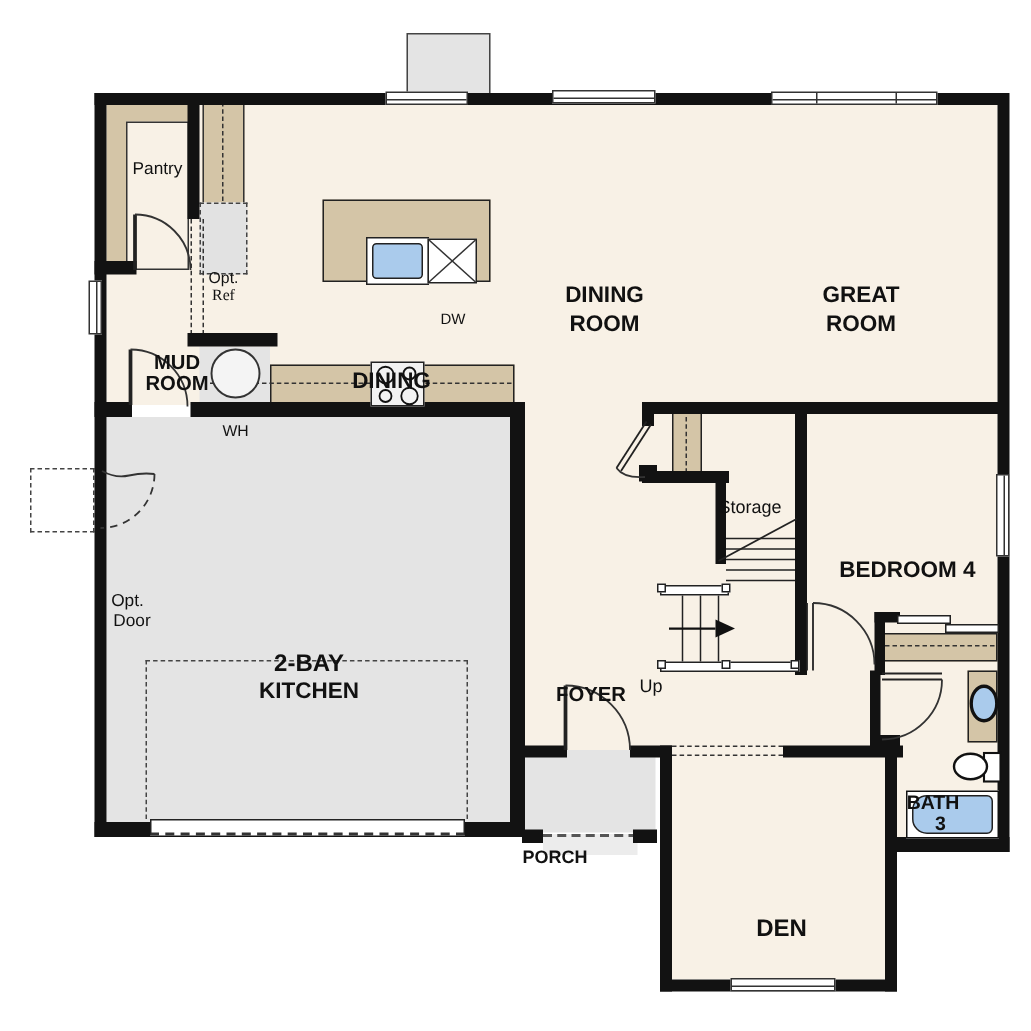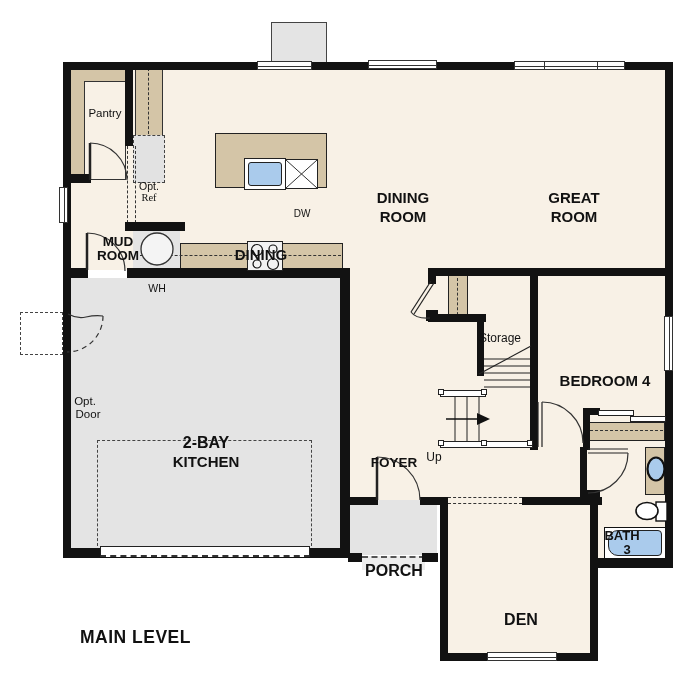--- a/index.html
+++ b/index.html
@@ -189,19 +189,18 @@
   <span class="lbl" style="left:157px;top:249px;font-size:10.5px;">WH</span>
   <span class="lbl" style="left:302px;top:175px;font-size:10px;">DW</span>
   <span class="lbl" style="left:500px;top:299px;font-size:12px;">Storage</span>
   <span class="lbl b" style="left:605px;top:341px;font-size:15px;">BEDROOM 4</span>
   <span class="lbl b" style="left:206px;top:404px;font-size:16px;">2-BAY</span>
   <span class="lbl b" style="left:206px;top:422px;font-size:15px;">KITCHEN</span>
   <span class="lbl" style="left:85px;top:363px;font-size:11.5px;">Opt.</span>
   <span class="lbl" style="left:88px;top:376px;font-size:11.5px;">Door</span>
   <span class="lbl b" style="left:394px;top:424px;font-size:13.5px;">FOYER</span>
   <span class="lbl" style="left:434px;top:418px;font-size:12px;">Up</span>
-  <span class="lbl b" style="left:394px;top:532px;font-size:16px;">PORCH</span>
+  <span class="lbl b" style="left:370px;top:532px;font-size:12px;">PORCH</span>
   <span class="lbl b" style="left:521px;top:581px;font-size:16px;">DEN</span>
   <span class="lbl b" style="left:622px;top:496px;font-size:13px;">BATH</span>
   <span class="lbl b" style="left:627px;top:510px;font-size:13px;">3</span>
-  <span class="lbl b" style="left:80px;top:599px;transform:translate(0,-50%);font-size:17.5px;letter-spacing:0.5px;">MAIN LEVEL</span>
 
 </div>
 
 </body></html>

